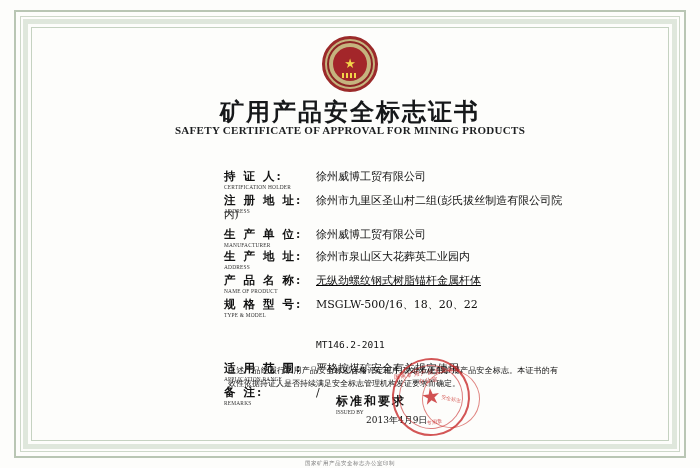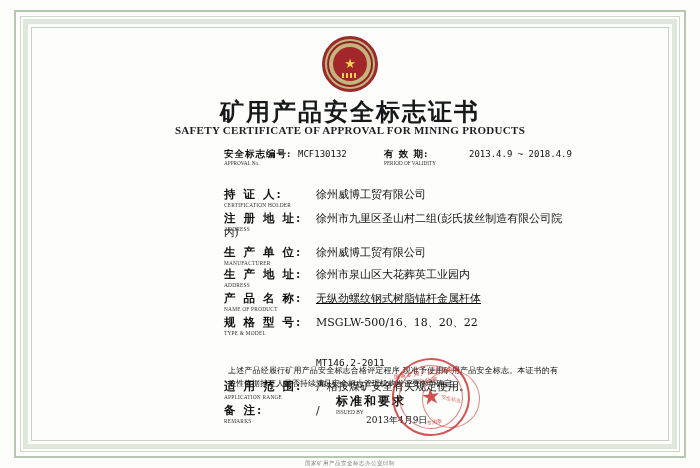--- a/index.html
+++ b/index.html
@@ -133,21 +133,20 @@
     letter-spacing: 0.3px;
     color: #1c1e20;
   }
 
   
   .fields {
     position: absolute;
     left: 0;
     top: 144px;
     width: 700px;
-    margin-top: 18px;
   }
   .row {
     position: relative;
     display: flex;
     align-items: flex-start;
     padding: 0 0 0 224px;
     min-height: 22px;
   }
   .lbl {
     position: absolute;
@@ -380,33 +379,20 @@
     <div class="ring"></div>
     <div class="ring2"></div>
     <div class="inner"></div>
     <div class="star">★</div>
     <div class="bars"></div>
   </div>
 
   <div class="title-cn">矿用产品安全标志证书</div>
   <div class="title-en">SAFETY CERTIFICATE OF APPROVAL FOR MINING PRODUCTS</div>
 
-  <div class="meta-row">
-    <div class="meta-block" style="left:0;">
-      <span class="cn">安全标志编号:</span>
-      <span class="en">APPROVAL No.</span>
-    </div>
-    <div class="meta-val" style="left:74px;">MCF130132</div>
-
-    <div class="meta-block" style="left:160px;">
-      <span class="cn">有 效 期:</span>
-      <span class="en">PERIOD OF VALIDITY</span>
-    </div>
-    <div class="meta-val" style="left:245px;">2013.4.9 ~ 2018.4.9</div>
-  </div>
 
   <div class="fields" style="top:170px;">
 
     <div class="row" style="height:24px;">
       <div class="lbl">
         <span class="cn">持 证 人:</span>
         <span class="en">CERTIFICATION HOLDER</span>
       </div>
       <div class="val">徐州威博工贸有限公司</div>
     </div>

